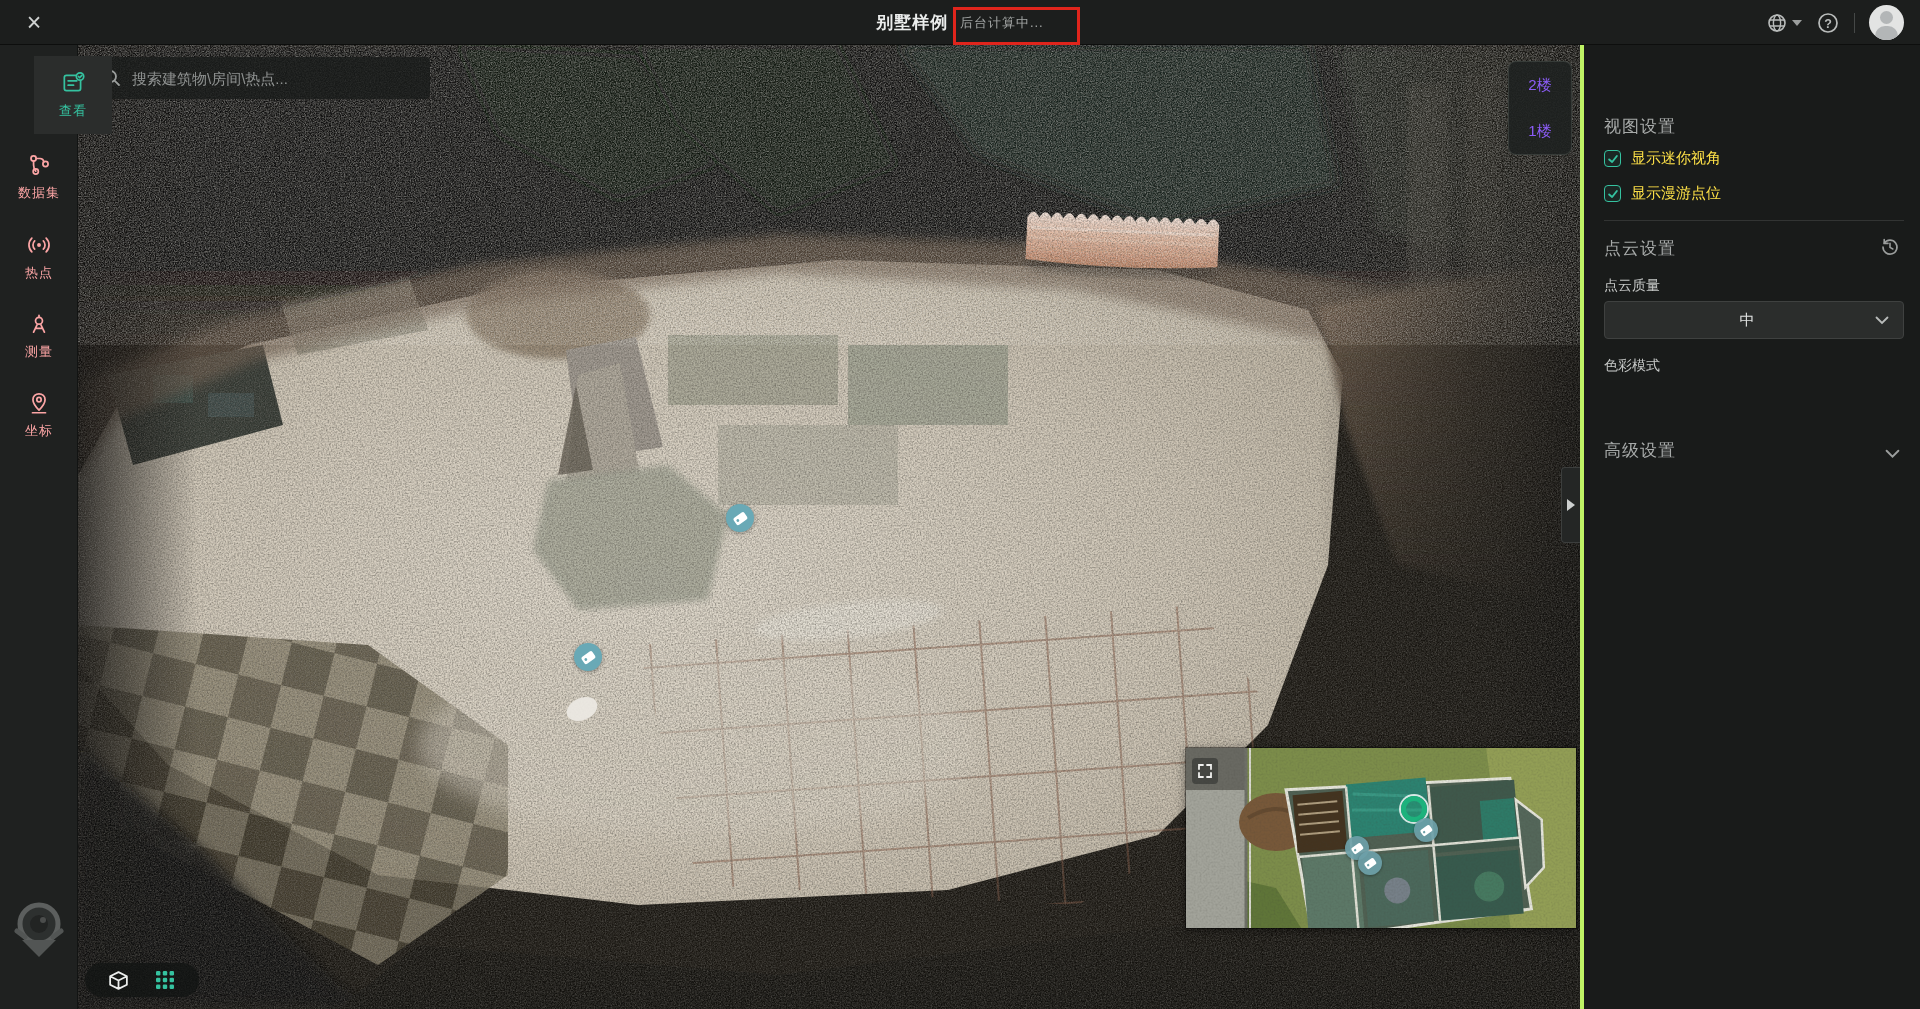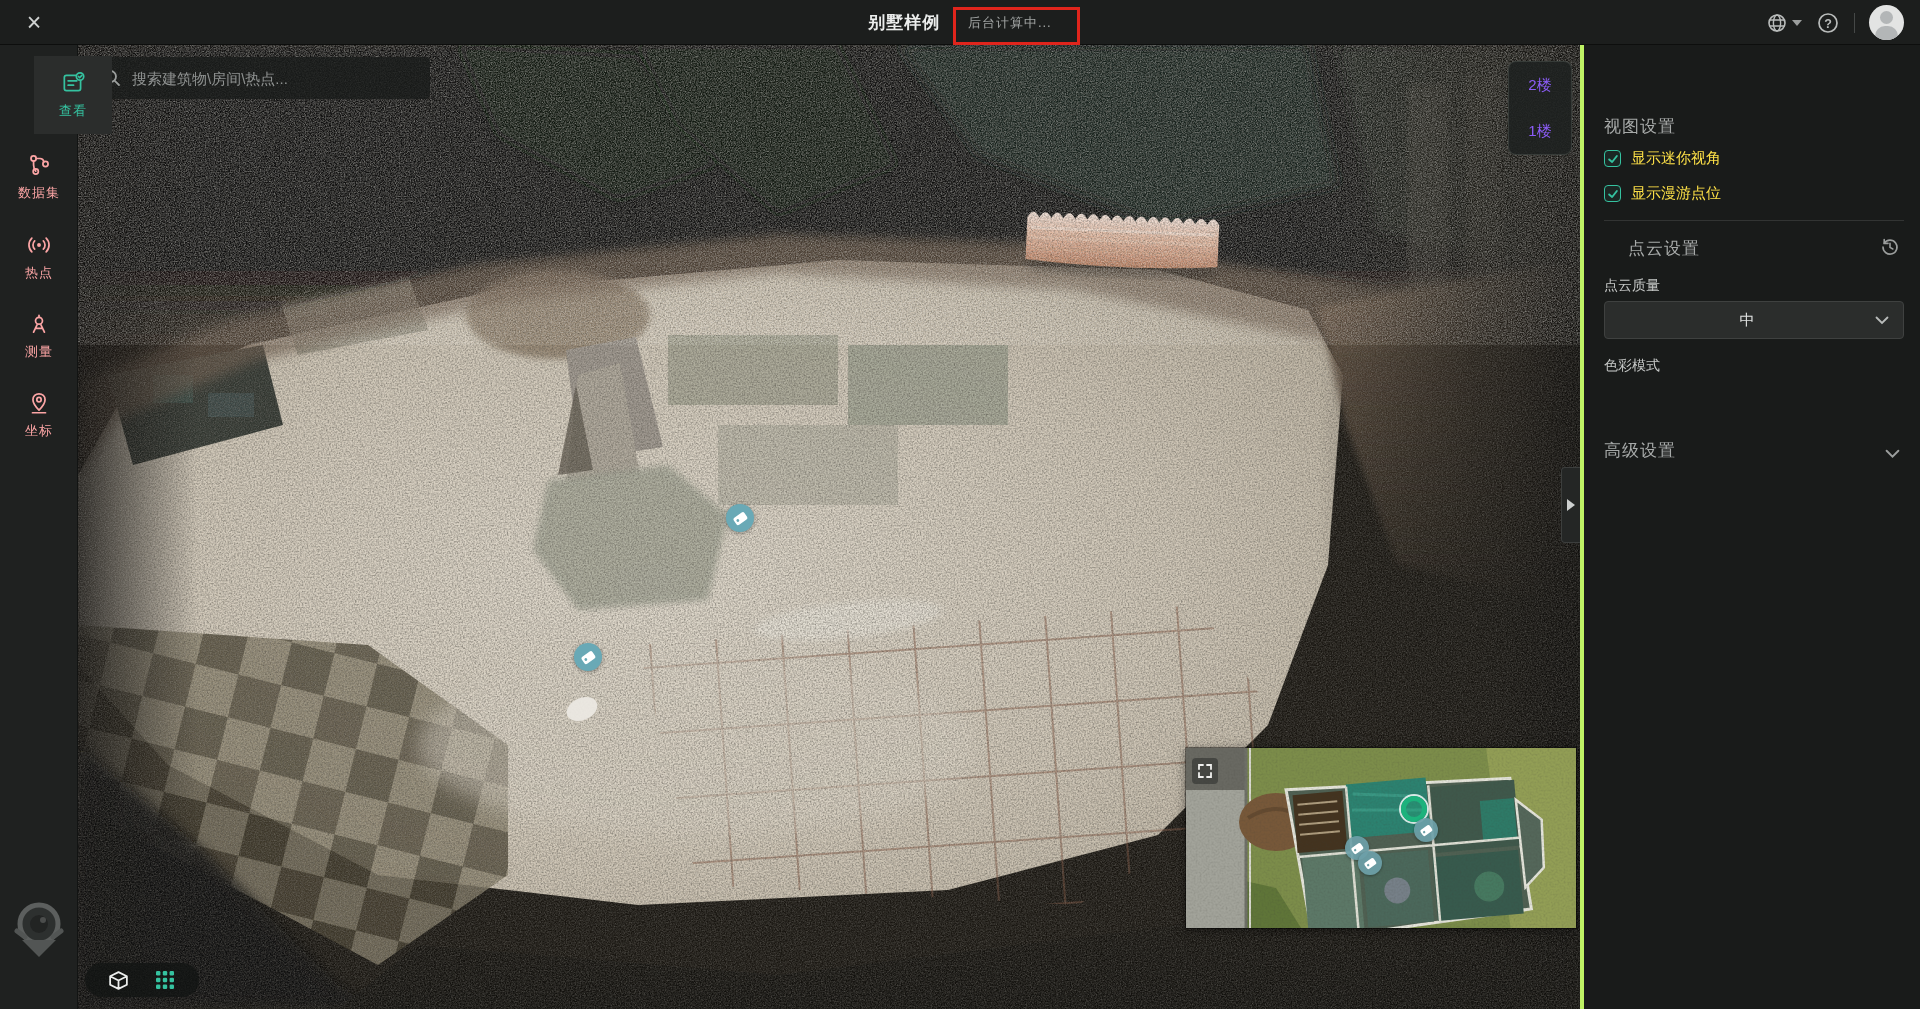--- a/index.html
+++ b/index.html
@@ -5,21 +5,21 @@
   * { margin:0; padding:0; box-sizing:border-box; }
   html,body { width:1920px; height:1009px; overflow:hidden; background:#141210;
     font-family:"Liberation Sans","DejaVu Sans",sans-serif; }
 
   
   #topbar { position:absolute; left:0; top:0; width:1920px; height:45px;
     background:#1c1e1d; border-bottom:1px solid #0d0e0d; z-index:50; }
   #close-btn { position:absolute; left:18px; top:4px; width:32px; height:36px;
     font-size:25px; color:#cfd2d1; text-align:center; line-height:36px; cursor:pointer; }
   #title-group { position:absolute; left:50%; top:0; transform:translateX(-50%);
-    height:45px; display:flex; align-items:center; gap:12px; }
+    height:45px; display:flex; align-items:center; gap:4px; }
   #app-title { font-size:17px; font-weight:bold; color:#eceeed; letter-spacing:1px; }
   #title-sep { color:#545756; font-size:14px; }
   #status-text { font-size:13px; color:#a3a6a5; letter-spacing:1px; }
   #annotation-box { position:absolute; left:953px; top:7px; width:127px; height:38px;
     border:3px solid #e0251c; z-index:60; pointer-events:none; }
   #topbar-right { position:absolute; right:16px; top:0; height:45px;
     display:flex; align-items:center; gap:14px; }
   .tb-icon { color:#b9bcbb; display:flex; align-items:center; cursor:pointer; }
   .caret-down { width:0; height:0; border-left:5px solid transparent;
     border-right:5px solid transparent; border-top:6px solid #9b9e9d; margin-left:4px; }
@@ -479,21 +479,21 @@
     <div class="chk-box">
       <svg width="12" height="12" viewBox="0 0 14 14">
           <path d="M2.5 7.5 L6 10.5 L11.5 3.5" fill="none" stroke="#35c2a0" stroke-width="2.2" stroke-linecap="round" stroke-linejoin="round"></path>
         </svg>
     </div>
     <span class="lbl">显示漫游点位</span>
   </div>
 
   <div id="panel-divider"></div>
 
-  <div class="sec-title" style="top:192px;margin-left:24px;">点云设置</div>
+  <div class="sec-title" style="top:192px;">点云设置</div>
   <div id="reset-icon">
     <svg width="20" height="20" viewBox="0 0 20 20" fill="none" stroke="#9b9e9d" stroke-width="1.6" stroke-linecap="round">
       <path d="M4.2 6.2 A7 7 0 1 1 3 10"></path>
       <path d="M4.2 2.6 V6.4 H8"></path>
       <path d="M10 6.2 V10.4 L12.8 12"></path>
     </svg>
   </div>
 
   <div class="field-label" style="top:232px;">点云质量</div>
   <div class="select" style="top:256px;">

